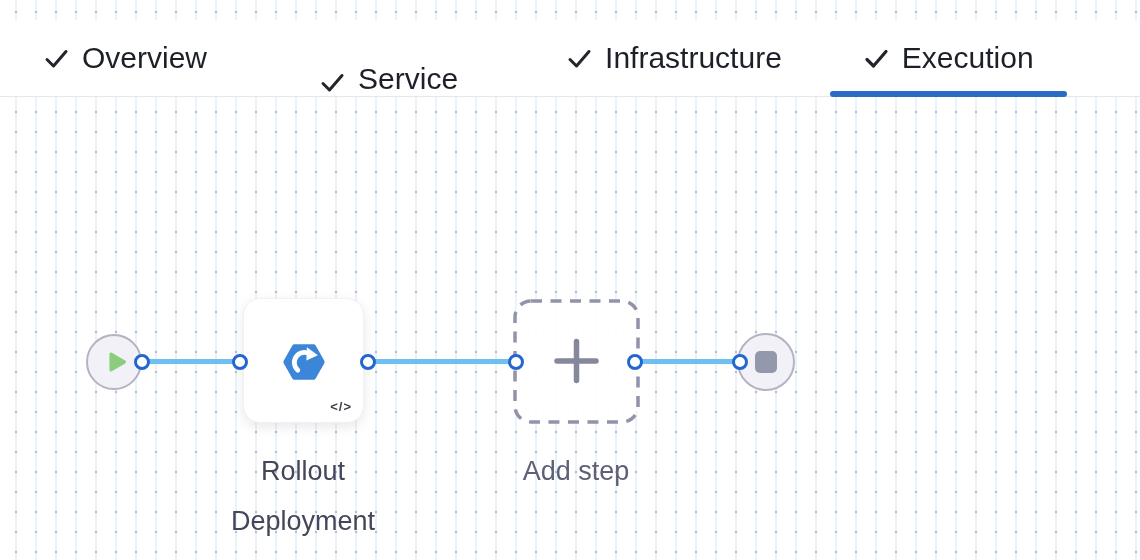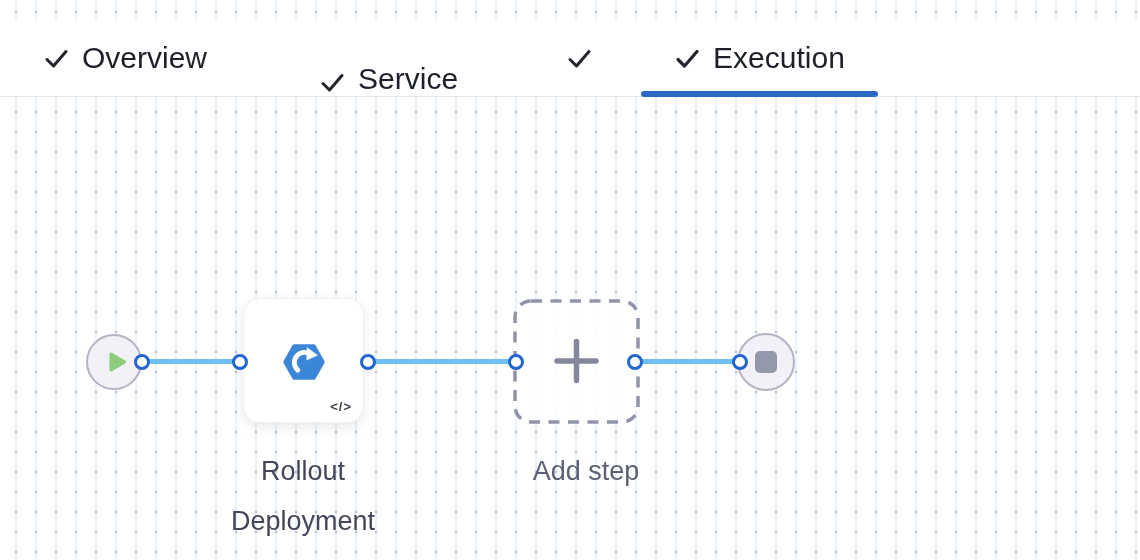--- a/index.html
+++ b/index.html
@@ -78,21 +78,21 @@
     position:absolute; left:513px; top:299px; width:127px; height:125px;
     z-index:3; cursor:pointer;
   }
   .add-step-node svg { display:block; width:127px; height:125px; }
 
   .node-label {
     position:absolute; width:220px; top:446px; text-align:center;
     font-size:27px; line-height:50px; z-index:4;
   }
   .label-rollout { left:193px; color:#45465a; }
-  .label-addstep { left:476px; color:#5e6075; }
+  .label-addstep { left:466px; color:#5e6075; }
 </style>
 </head>
 <body>
 
 <div class="tabbar">
 
   <div class="tab m1">
     <svg class="check" viewBox="0 0 27 27" fill="none">
       <polyline points="4,14.5 10.5,21 23,6.5" stroke="#23242c" stroke-width="3" stroke-linecap="round" stroke-linejoin="round"></polyline>
     </svg>
@@ -103,20 +103,21 @@
     <svg class="check" viewBox="0 0 27 27" fill="none">
       <polyline points="4,14.5 10.5,21 23,6.5" stroke="#23242c" stroke-width="3" stroke-linecap="round" stroke-linejoin="round"></polyline>
     </svg>
     <span>Service</span>
   </div>
 
   <div class="tab m3">
     <svg class="check" viewBox="0 0 27 27" fill="none">
       <polyline points="4,14.5 10.5,21 23,6.5" stroke="#23242c" stroke-width="3" stroke-linecap="round" stroke-linejoin="round"></polyline>
     </svg>
+    <span>Infrastructure</span>
   </div>
 
   <div class="tab active">
     <svg class="check" viewBox="0 0 27 27" fill="none">
       <polyline points="4,14.5 10.5,21 23,6.5" stroke="#23242c" stroke-width="3.2" stroke-linecap="round" stroke-linejoin="round"></polyline>
     </svg>
     <span>Execution</span>
     <div class="tab-underline"></div>
   </div>
 

